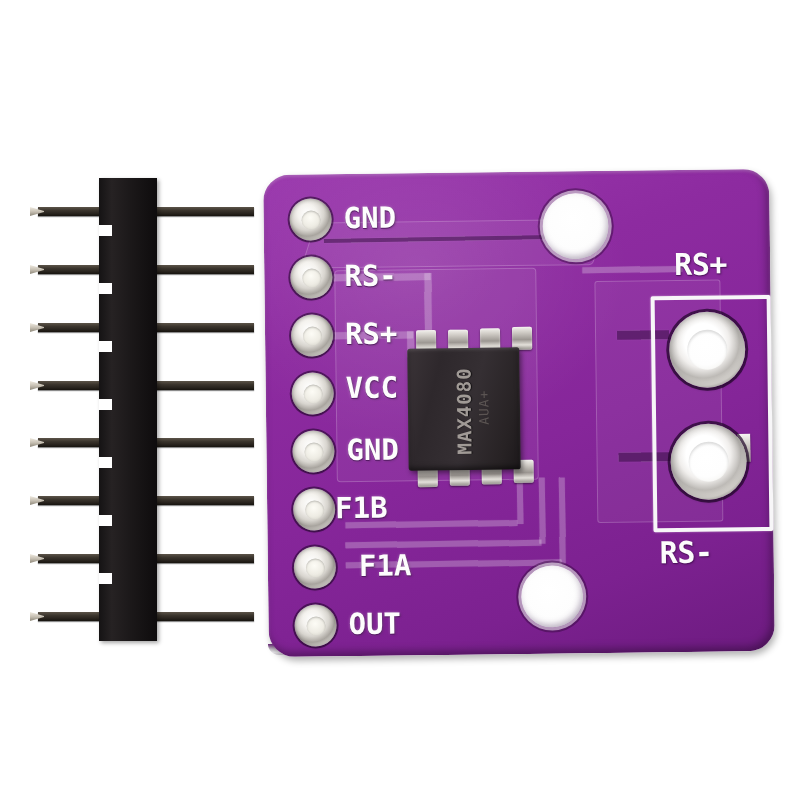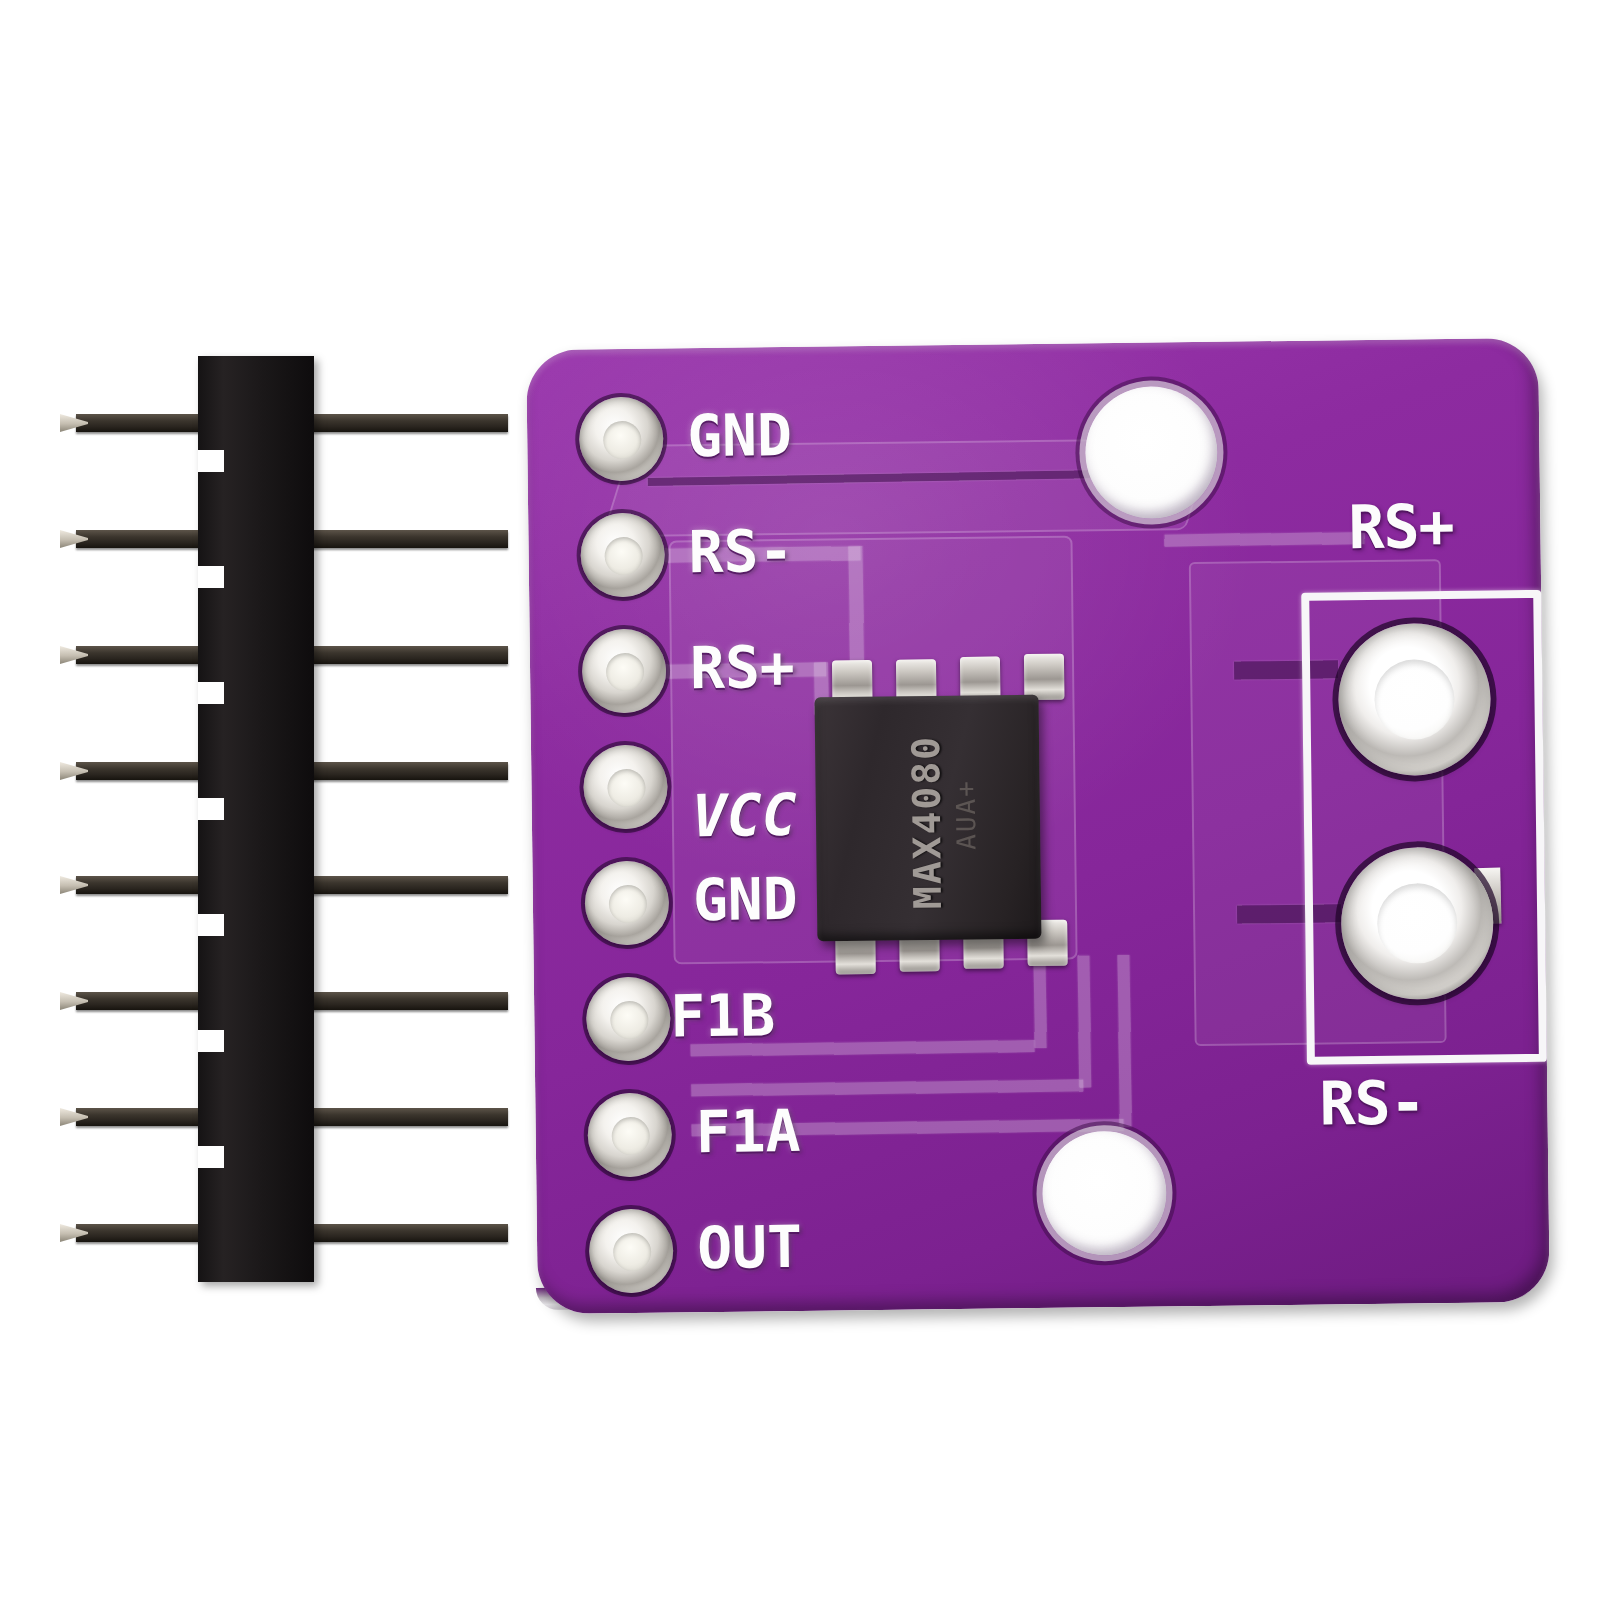--- a/index.html
+++ b/index.html
@@ -370,30 +370,30 @@
     <div class="pad" style="left:26px; top:24px;"></div>
     <div class="pad-label" style="left:80px; top:30px;">GND</div>
 
     <div class="pad" style="left:26px; top:82px;"></div>
     <div class="pad-label" style="left:80px; top:88px;">RS-</div>
 
     <div class="pad" style="left:26px; top:140px;"></div>
     <div class="pad-label" style="left:80px; top:146px;">RS+</div>
 
     <div class="pad" style="left:26px; top:198px;"></div>
-    <div class="pad-label" style="left:80px; top:220px;font-style:italic;">VCC</div>
+    <div class="pad-label" style="left:80px; top:200px;">VCC</div>
 
     <div class="pad" style="left:26px; top:256px;"></div>
     <div class="pad-label" style="left:80px; top:262px;">GND</div>
 
     <div class="pad" style="left:26px; top:314px;"></div>
     <div class="pad-label" style="left:68px; top:320px;">F1B</div>
 
     <div class="pad" style="left:26px; top:372px;"></div>
-    <div class="pad-label" style="left:80px; top:378px;">F1A</div>
+    <div class="pad-label" style="left:91px; top:378px;">F1A</div>
 
     <div class="pad" style="left:26px; top:430px;"></div>
     <div class="pad-label" style="left:80px; top:436px;">OUT</div>
 
     <div class="mount-hole" style="left:279px; top:22px; width:66px; height:66px;"></div>
     <div class="mount-hole" style="left:253px; top:394px; width:62px; height:62px;"></div>
 
     <div id="smd-cap"></div>
 
     <div class="ic-pin" style="left:151px; top:157px;"></div>

